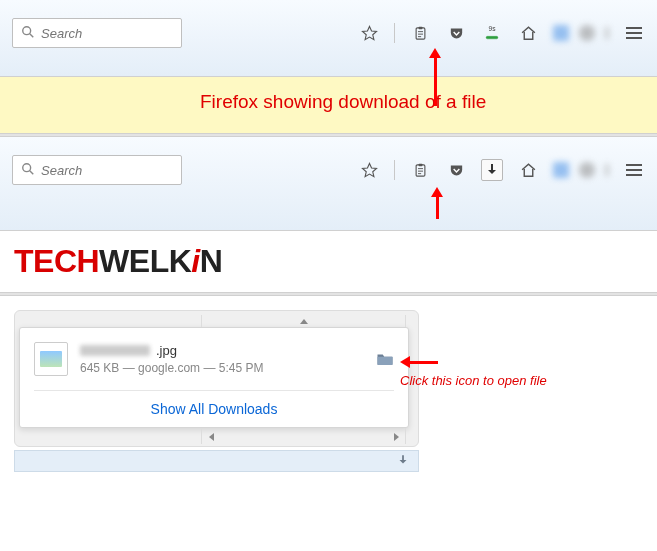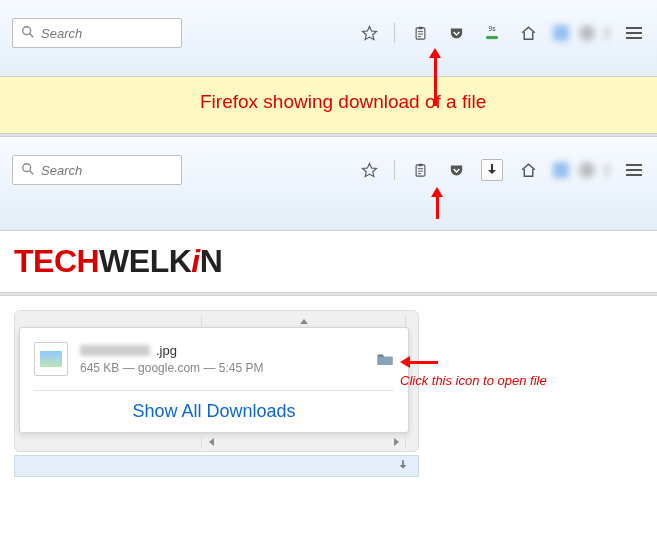--- a/index.html
+++ b/index.html
@@ -201,21 +201,21 @@
   }
   .popup-footer {
     text-align:center;
     border-top:1px solid #e6e6e6;
     margin-top:14px;
     padding-top:10px;
   }
   .popup-footer a {
     color:#0a66d6;
     text-decoration:none;
-    font-size:18px;
+    font-size:14px;
   }
   .bottom-bar {
     margin-top: 3px;
     background:#e4eef8;
     border:1px solid #cddbe8;
     height:22px;
     width: 405px;
     display:flex; align-items:center; justify-content:flex-end;
     padding-right:8px;
   }

